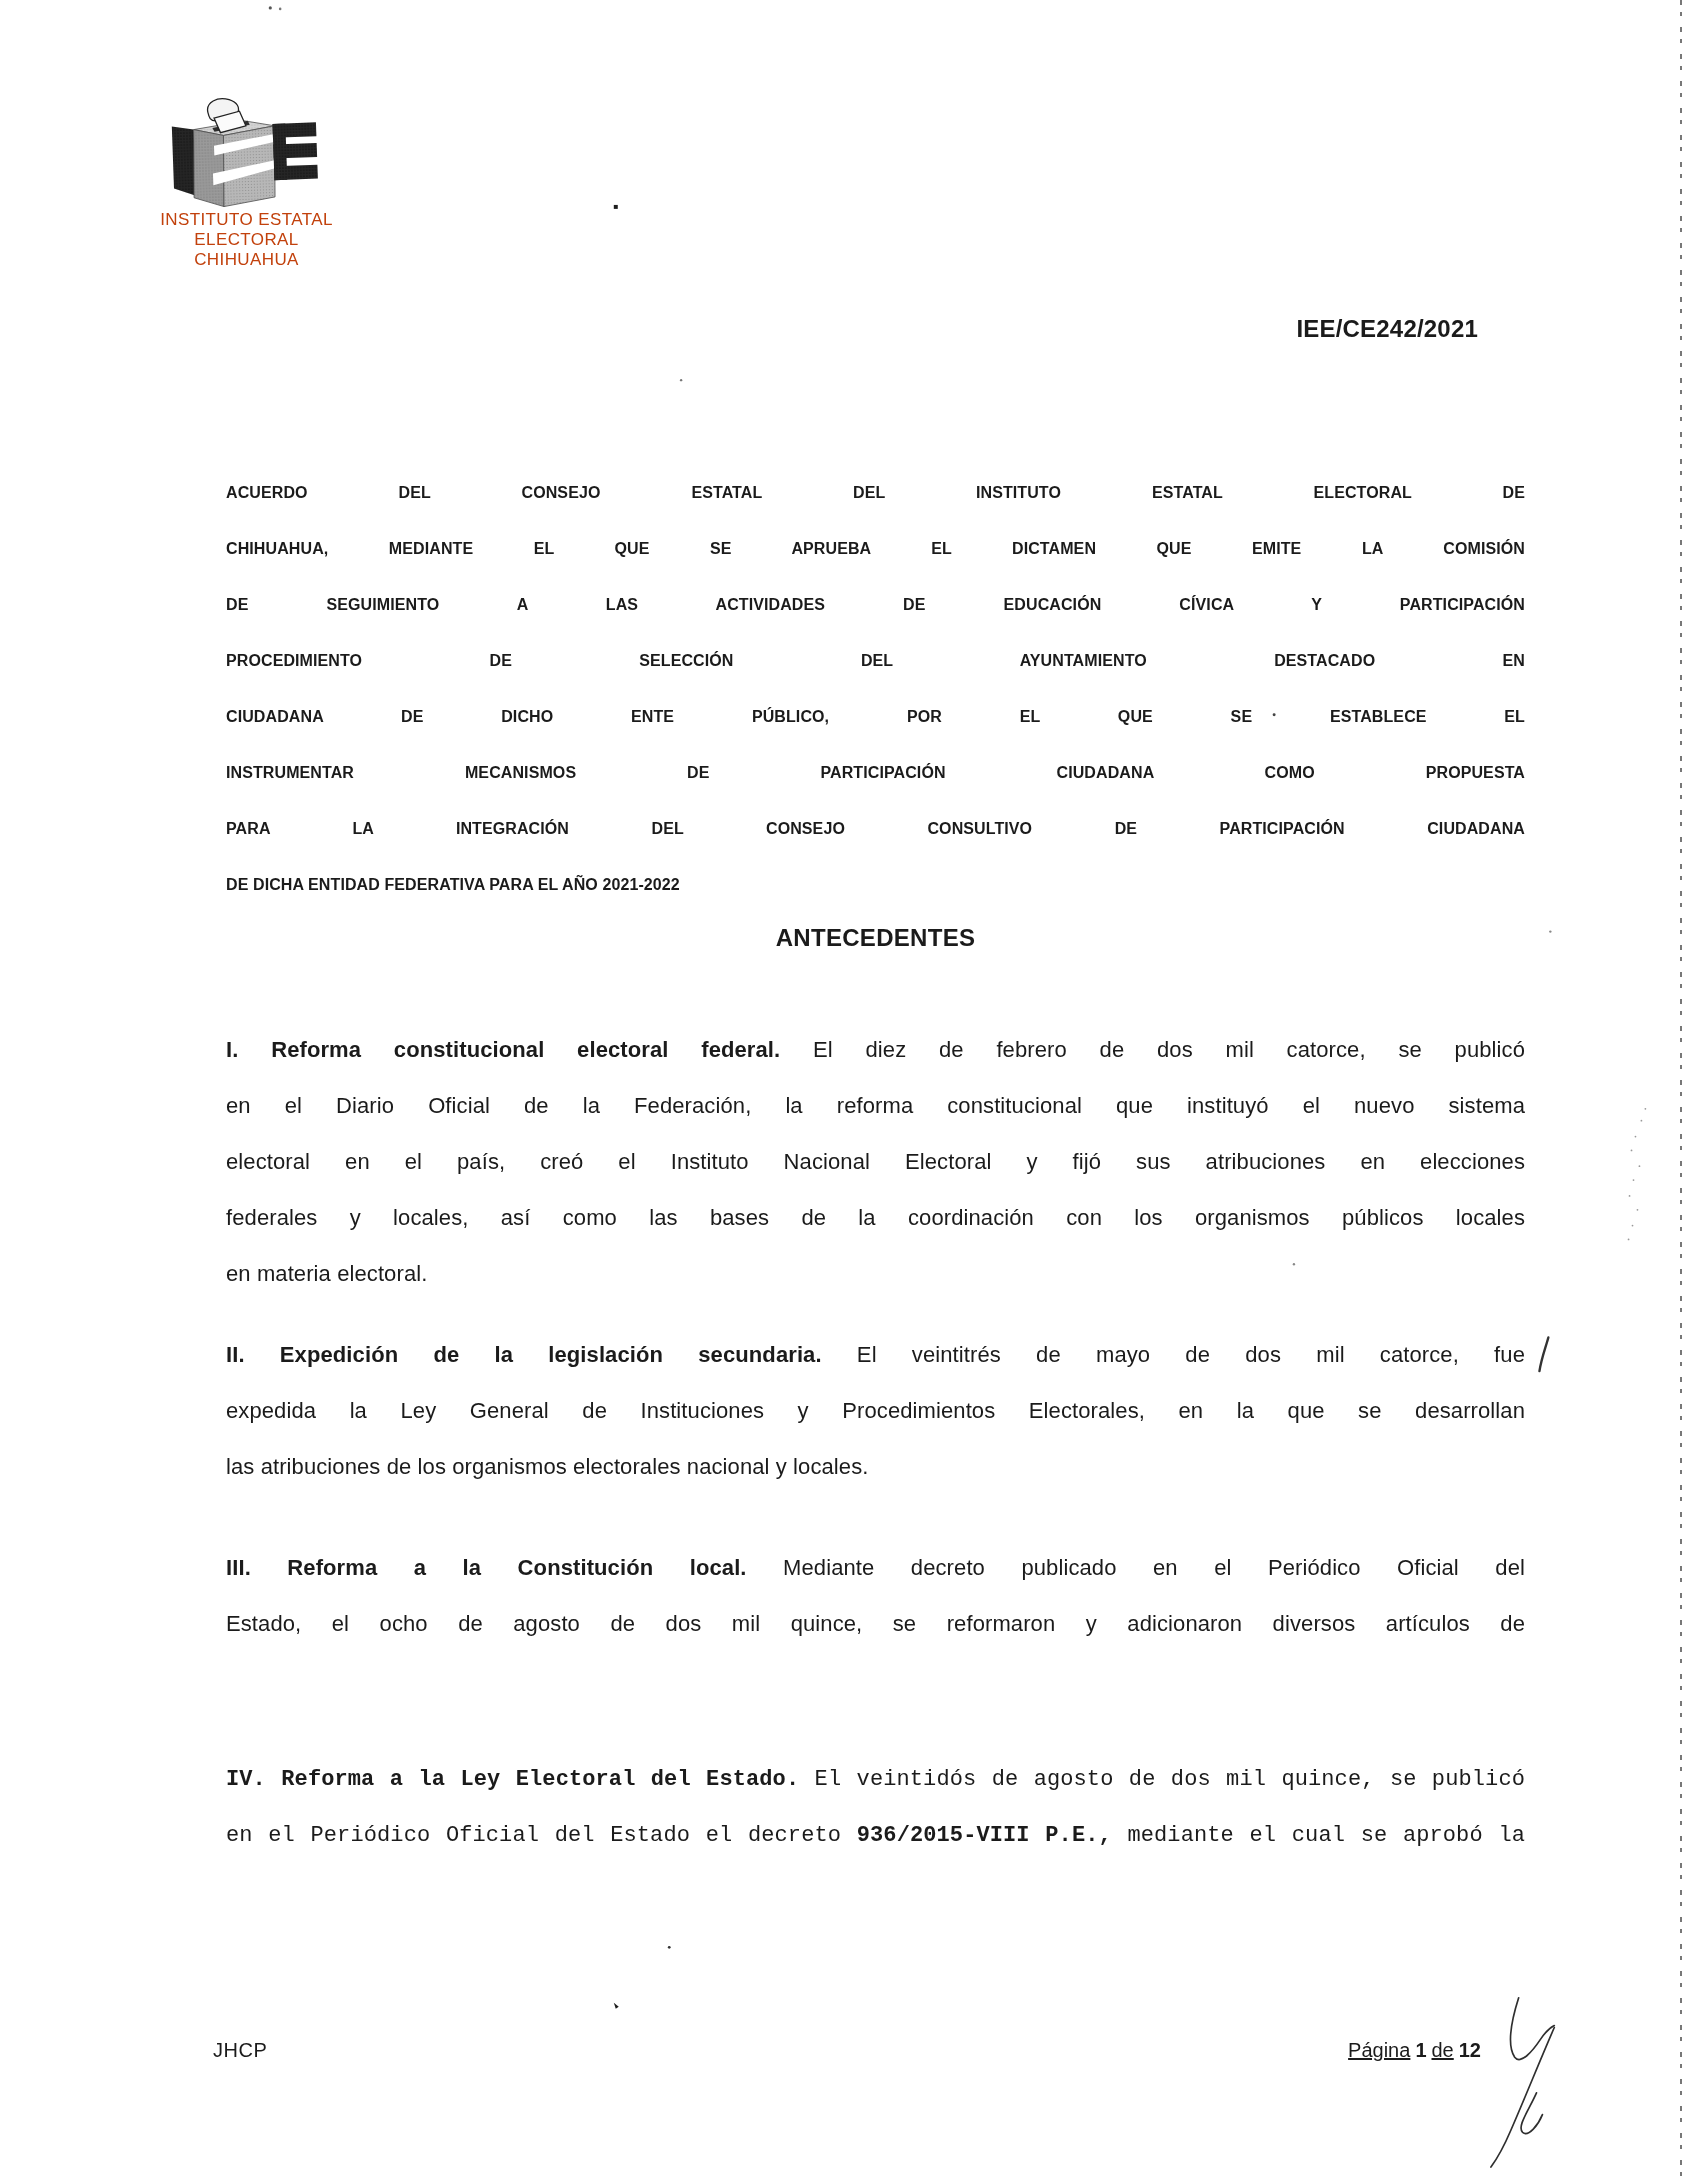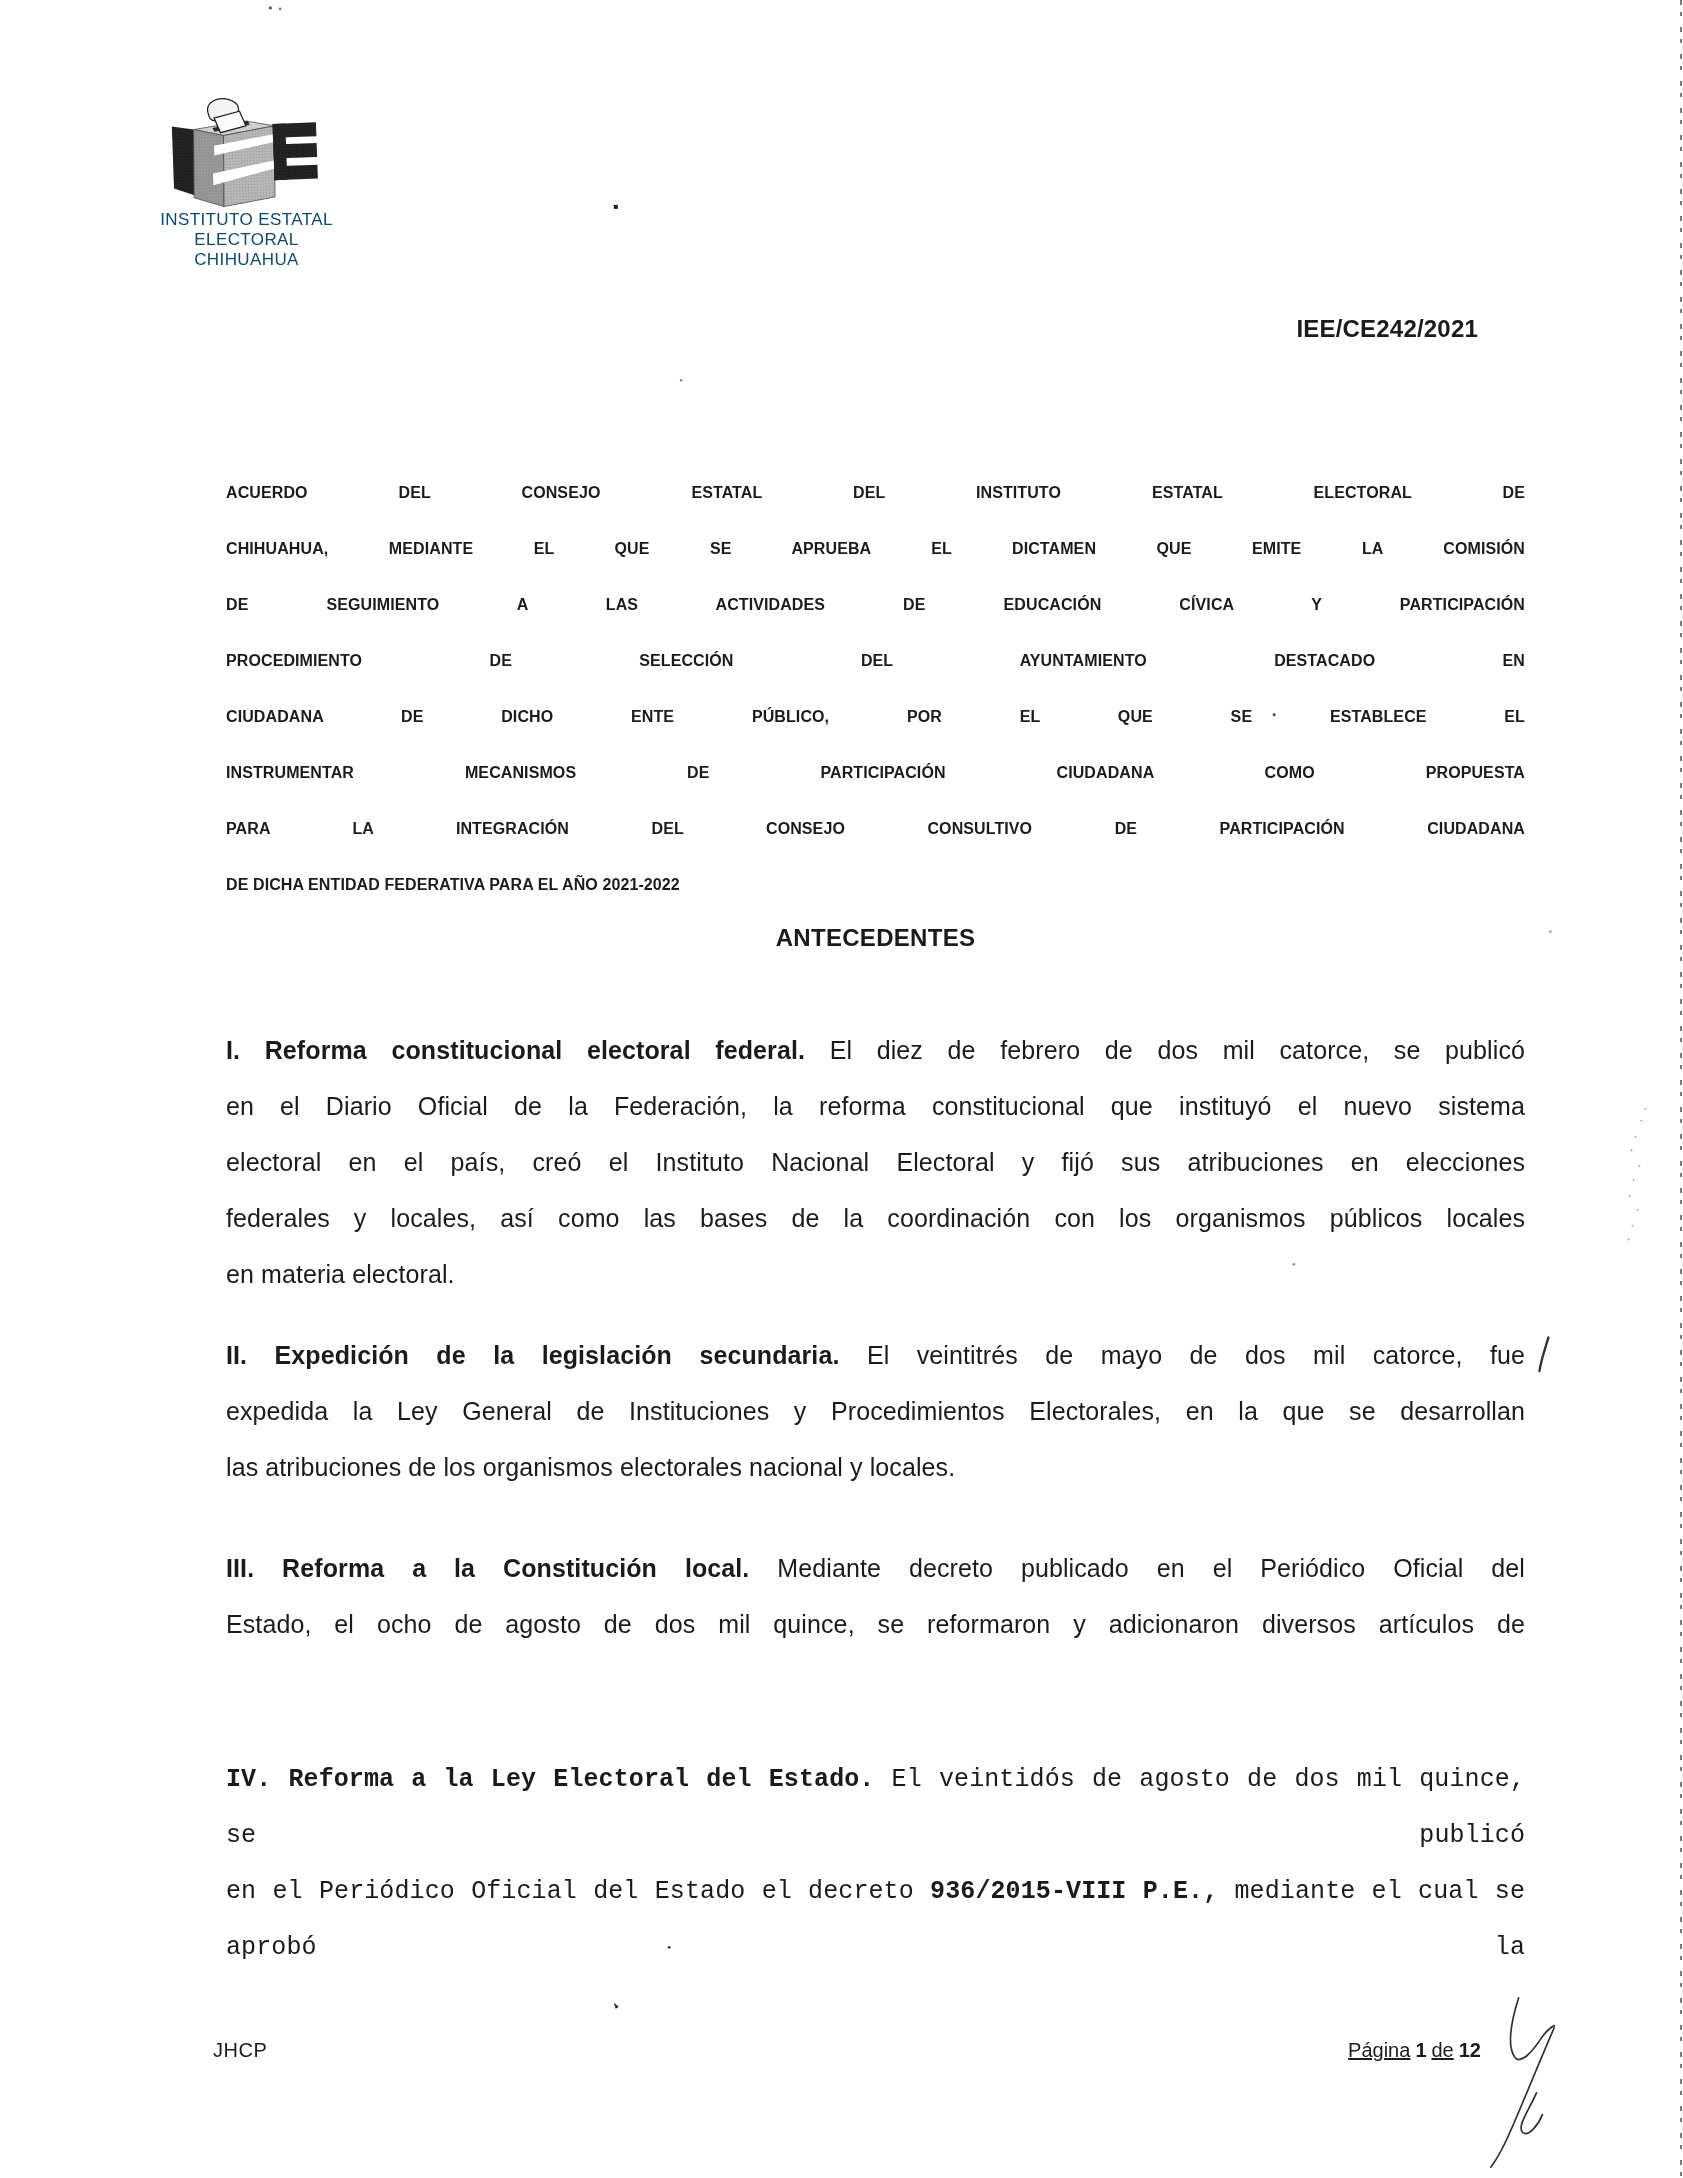--- a/index.html
+++ b/index.html
@@ -13,38 +13,38 @@
     margin:0 auto;
   }
   
   .scan-edge{
     position:absolute;top:0;right:1px;width:2px;height:2178px;
     background:repeating-linear-gradient(180deg,#4a4a4a 0 5px,transparent 5px 12px,#4a4a4a 12px 16px,transparent 16px 27px);
     opacity:.75;
   }
   .logo{position:absolute;left:107px;top:97px;width:279px;text-align:center;}
   .logo svg{display:block;margin:0 0 0 59px;}
-  .org-line{font-size:17px;line-height:20px;letter-spacing:0.4px;color:#0c4a6e;}
+  .org-line{font-size:17px;line-height:20px;letter-spacing:0.4px;color:#c2410c;}
   .reference{
     position:absolute;top:315px;right:205px;
     font-size:24px;font-weight:bold;letter-spacing:0.2px;
   }
   .title-block{
     position:absolute;left:226px;top:465px;width:1299px;
     font-size:16px;font-weight:bold;line-height:56px;letter-spacing:0.1px;
   }
   .jl{text-align:justify;text-align-last:justify;}
   .jl.last{text-align-last:left;}
   .heading{
     position:absolute;left:226px;top:924px;width:1299px;
     text-align:center;font-size:24px;font-weight:bold;letter-spacing:0.3px;
   }
   .para{
     position:absolute;left:226px;width:1299px;
-    font-size:25px;line-height:56px;letter-spacing:0.1px;
+    font-size:22px;line-height:56px;letter-spacing:0.1px;
   }
   .p1{top:1022px;} .p2{top:1327px;} .p3{top:1540px;} .p4{top:1752px;font-family:Liberation Mono, monospace;}
   .bseg{font-weight:bold;}
   .footer-initials{position:absolute;left:213px;top:2039px;font-size:20px;letter-spacing:0.5px;}
   .footer-page{position:absolute;right:202px;top:2039px;font-size:20px;}
   .footer-page .w{margin-right:5px;text-decoration:underline;}
   .footer-page .n{font-weight:bold;margin-right:5px;}
   .footer-page .n:last-child{margin-right:0;}
   .marks{position:absolute;left:0;top:0;pointer-events:none;}
 </style>

